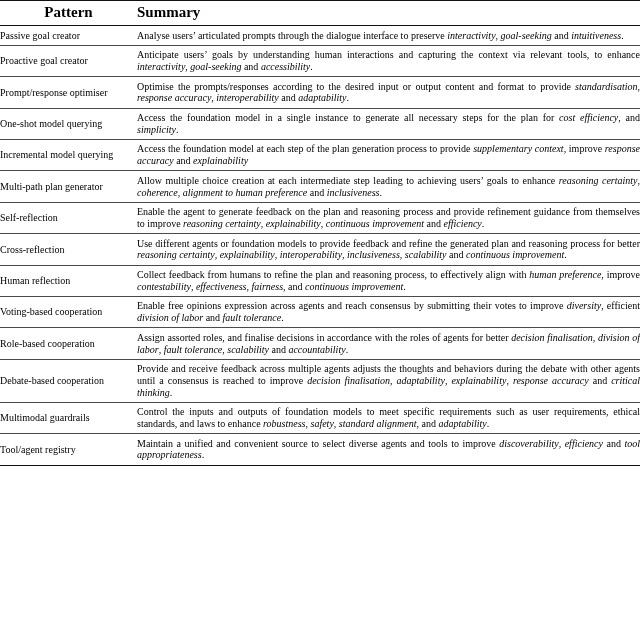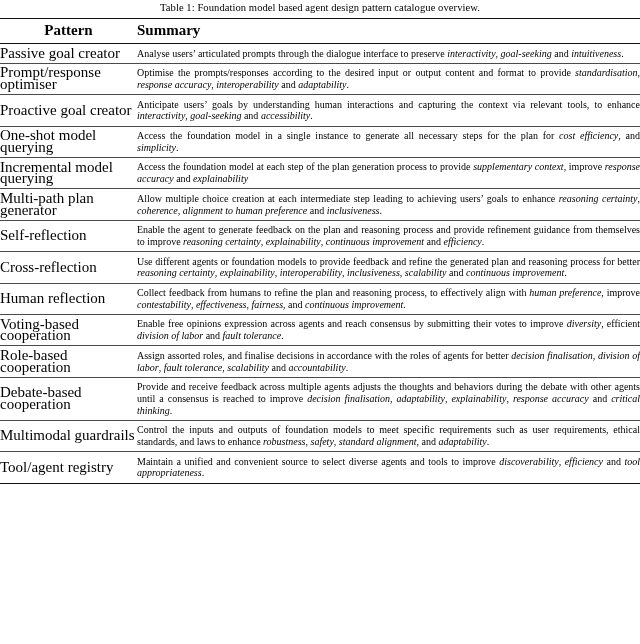--- a/index.html
+++ b/index.html
@@ -51,21 +51,21 @@
     border-bottom: 0.7px solid #4a4a4a;
     vertical-align: middle;
     padding: 3.5px 0 3.5px 0;
   }
   tbody tr.data-row:last-child > td {
     border-bottom: 1.1px solid #111;
   }
   td.pattern-cell {
     padding-left: 5px;
     padding-right: 4px;
-    font-size: 15px;
+    font-size: 10px;
     line-height: 11.6px;
     text-align: left;
   }
   td.summary-cell {
     padding-left: 7px;
     padding-right: 4px;
     font-size: 10px;
     line-height: 11.7px;
     text-align: justify;
     text-justify: inter-word;
@@ -74,50 +74,49 @@
   td.summary-cell .txt {
     display: block;
   }
   em { font-style: italic; }
 </style>
 </head>
 <body>
 
 <div id="page">
 
-  <div class="caption">Table 1: Foundation model based agent design pattern catalogue overview.</div>
 
   <table class="pattern-table">
     <colgroup>
       <col class="c-pattern">
       <col class="c-summary">
     </colgroup>
     <thead>
       <tr>
         <th class="th-pattern">Pattern</th>
         <th class="th-summary">Summary</th>
       </tr>
     </thead>
     <tbody id="table-body">
         <tr class="data-row">
           <td class="pattern-cell">Passive goal creator</td>
           <td class="summary-cell">
             <span class="txt">Analyse users’ articulated prompts through the dialogue interface to preserve <em>interactivity</em>, <em>goal-seeking</em> and <em>intuitiveness</em>.</span>
           </td>
         </tr>
         <tr class="data-row">
+          <td class="pattern-cell">Proactive goal creator</td>
+          <td class="summary-cell">
+            <span class="txt">Anticipate users’ goals by understanding human interactions and capturing the context via relevant tools, to enhance <em>interactivity</em>, <em>goal-seeking</em> and <em>accessibility</em>.</span>
+          </td>
+        </tr>
+        <tr class="data-row">
           <td class="pattern-cell">Prompt/response optimiser</td>
           <td class="summary-cell">
             <span class="txt">Optimise the prompts/responses according to the desired input or output content and format to provide <em>standardisation</em>, <em>response accuracy</em>, <em>interoperability</em> and <em>adaptability</em>.</span>
-          </td>
-        </tr>
-        <tr class="data-row">
-          <td class="pattern-cell">Proactive goal creator</td>
-          <td class="summary-cell">
-            <span class="txt">Anticipate users’ goals by understanding human interactions and capturing the context via relevant tools, to enhance <em>interactivity</em>, <em>goal-seeking</em> and <em>accessibility</em>.</span>
           </td>
         </tr>
         <tr class="data-row">
           <td class="pattern-cell">One-shot model querying</td>
           <td class="summary-cell">
             <span class="txt">Access the foundation model in a single instance to generate all necessary steps for the plan for <em>cost efficiency</em>, and <em>simplicity</em>.</span>
           </td>
         </tr>
         <tr class="data-row">
           <td class="pattern-cell">Incremental model querying</td>

